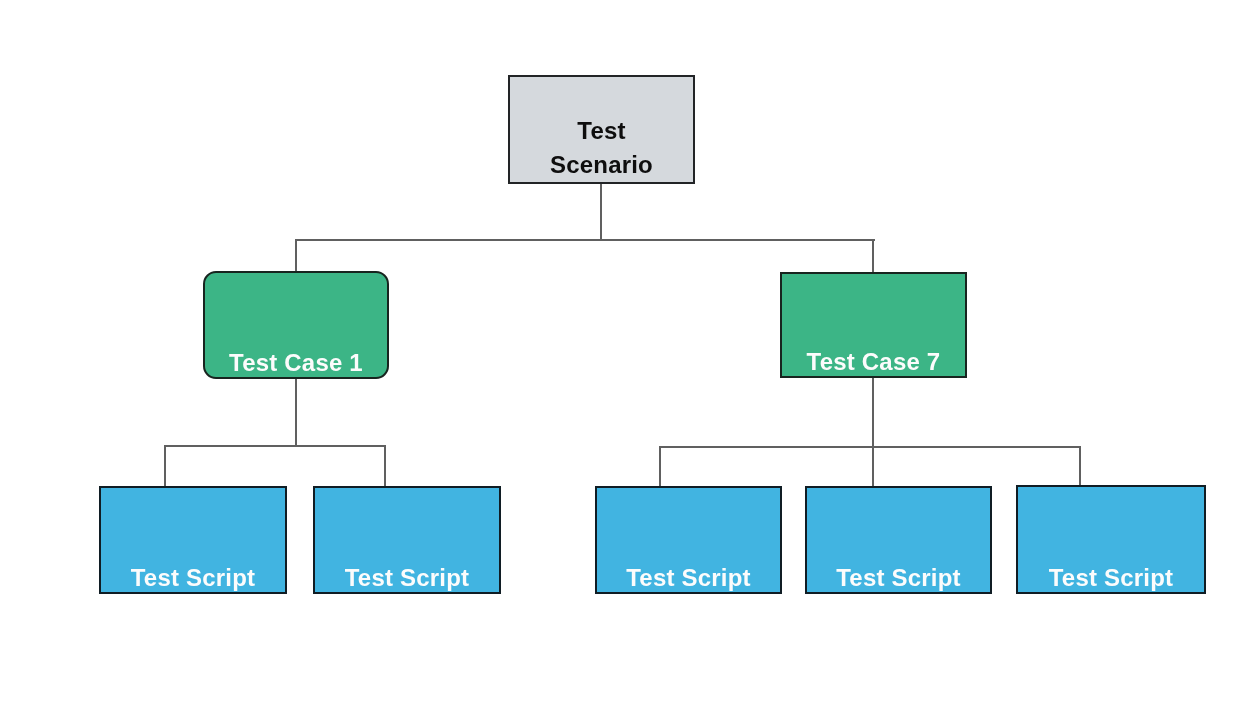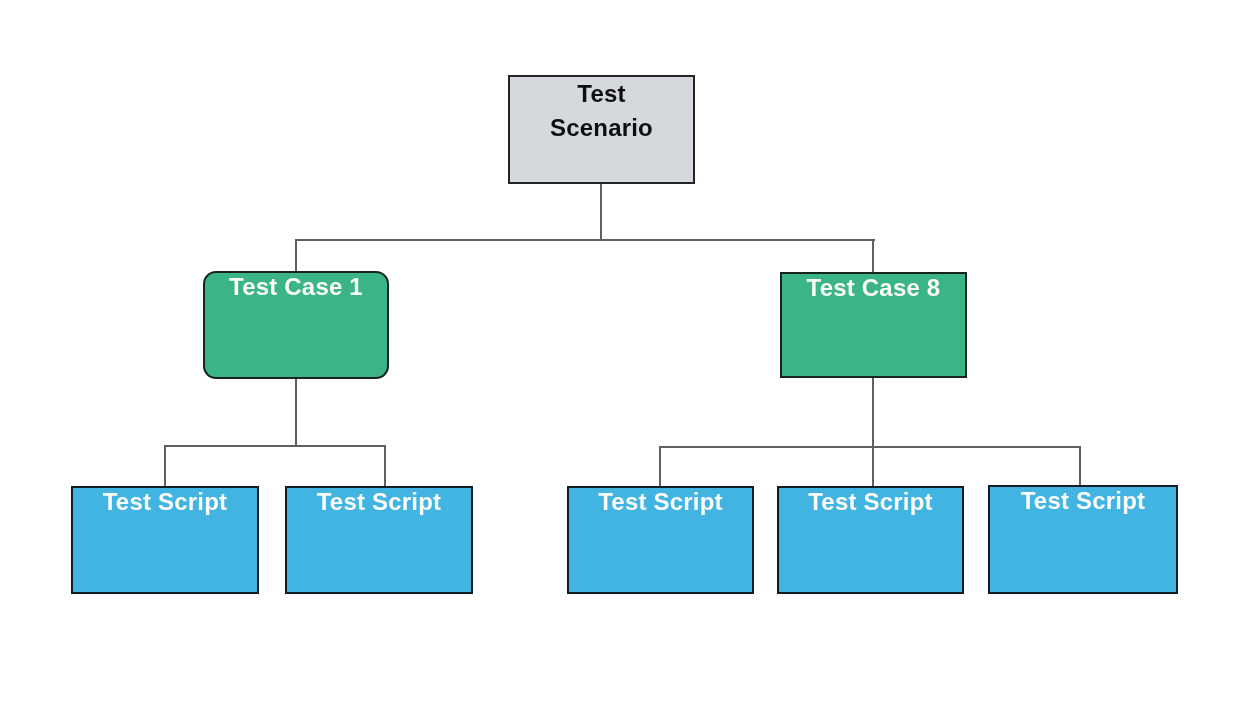--- a/index.html
+++ b/index.html
@@ -12,21 +12,21 @@
     position: relative;
     width: 1248px;
     height: 704px;
     background: #ffffff;
     overflow: hidden;
   }
   .node {
     position: absolute;
     box-sizing: border-box;
     display: flex;
-    align-items: flex-start;
+    align-items: flex-end;
     justify-content: center;
     text-align: center;
     font-weight: 700;
     font-size: 24px;
     letter-spacing: 0.2px;
     border: 2px solid #1f1f1f;
   }
   .node-root {
     left: 508px; top: 75px; width: 187px; height: 109px;
     background: #d5d9dd;
@@ -39,20 +39,21 @@
     background: #3cb586;
     color: #fcfcfc;
     border-color: #18241f;
   }
   .node-case1 { left: 203px; top: 271px; width: 186px; height: 108px; border-radius: 13px; }
   .node-case2 { left: 780px; top: 272px; width: 187px; height: 106px; }
   .node-script {
     background: #41b4e1;
     color: #fcfcfc;
     border-color: #101d24;
+    margin-left: 28px;
   }
   .node-script1 { left: 71px;  top: 486px; width: 188px; height: 108px; }
   .node-script2 { left: 285px; top: 486px; width: 188px; height: 108px; }
   .node-script3 { left: 567px; top: 486px; width: 187px; height: 108px; }
   .node-script4 { left: 777px; top: 486px; width: 187px; height: 108px; }
   .node-script5 { left: 988px; top: 485px; width: 190px; height: 109px; }
   .line {
     position: absolute;
     background: #606060;
   }
@@ -93,21 +94,21 @@
   <div class="node node-root">
     <span>Test
 Scenario</span>
   </div>
 
   <div class="node node-case node-case1">
     <span>Test Case 1</span>
   </div>
 
   <div class="node node-case node-case2">
-    <span>Test Case 8</span>
+    <span>Test Case 7</span>
   </div>
 
   <div class="node node-script node-script1">
     <span>Test Script</span>
   </div>
 
   <div class="node node-script node-script2">
     <span>Test Script</span>
   </div>
 

